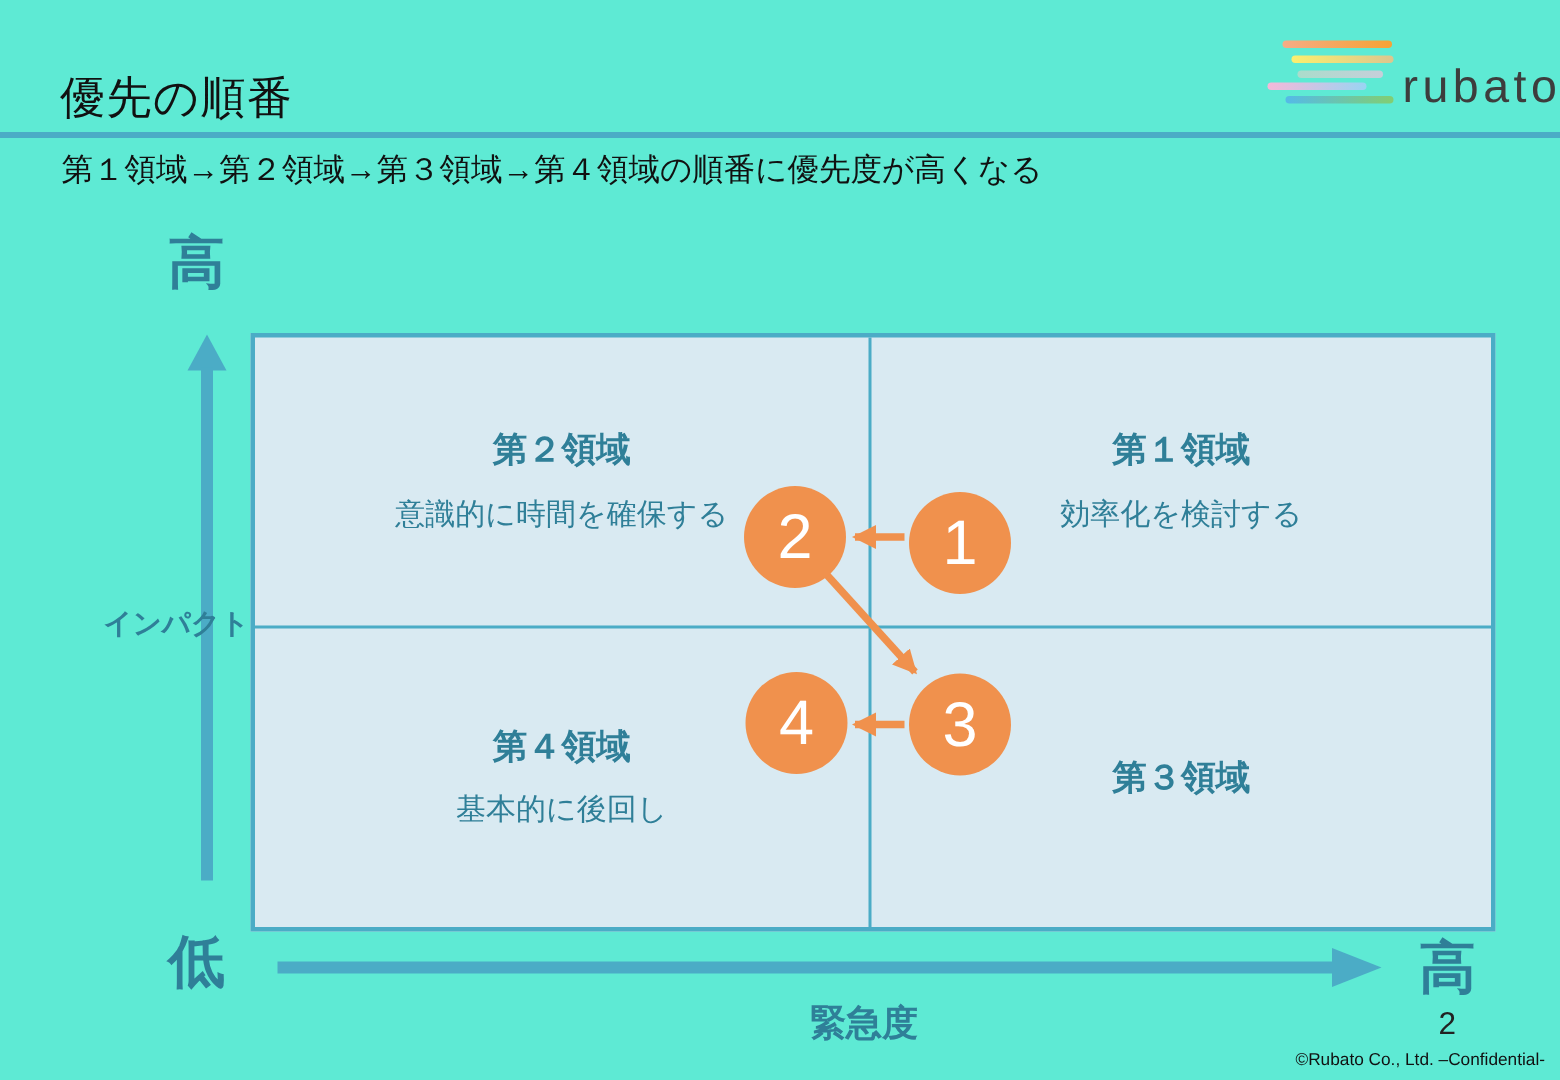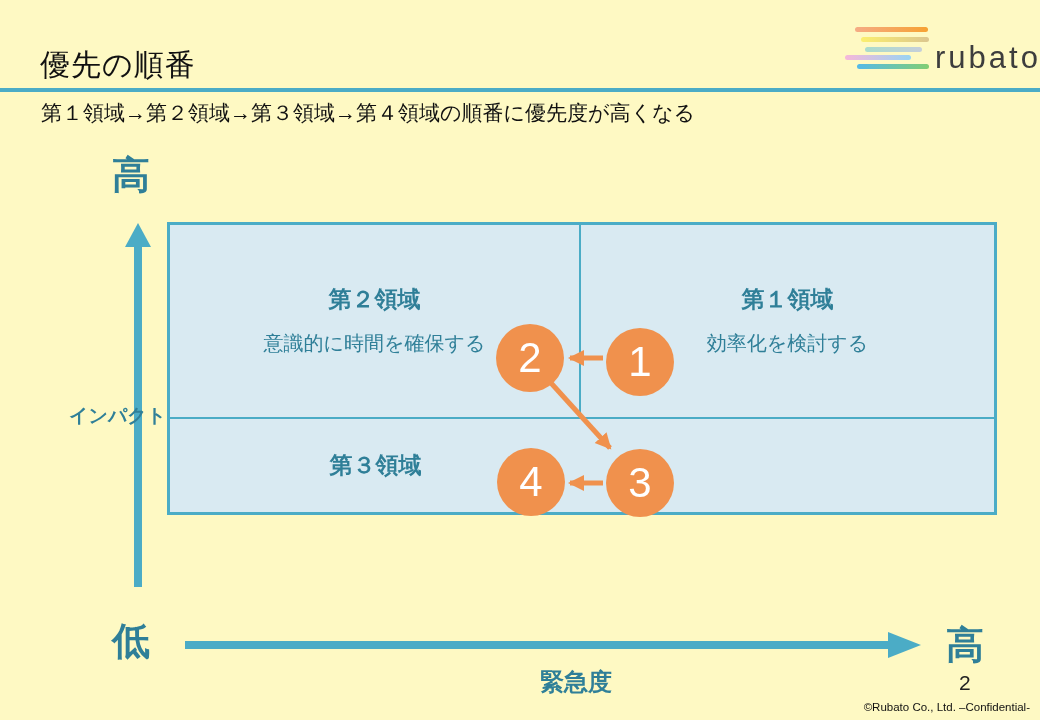--- a/index.html
+++ b/index.html
@@ -1,18 +1,18 @@
 <!DOCTYPE html>
 <html><head>
 <meta charset="utf-8">
 <style>
   * { margin:0; padding:0; box-sizing:border-box; }
   body { background:#888; font-family:"Liberation Sans", sans-serif; }
   .slide {
-    position:relative; width:1040px; height:720px; background:#fef9c3;
+    position:relative; width:1040px; height:720px; background:#5eead4;
     overflow:hidden; margin:0 auto;
   }
   
   .title {
     position:absolute; left:40px; top:45px; font-size:30px; color:#111;
     font-weight:500; letter-spacing:1px;
   }
   .title-rule {
     position:absolute; left:0; top:88px; width:1040px; height:4px;
     background:#4BACC6;
@@ -28,21 +28,21 @@
   .ll2 { left:18px; top:13px; width:68px; background:linear-gradient(90deg,#FBEF6E,#DCC68F); }
   .ll3 { left:22px; top:23px; width:57px; background:linear-gradient(90deg,#AADCCB,#C6CFDA); }
   .ll4 { left:2px;  top:31px; width:66px; background:linear-gradient(90deg,#F6B8D9,#99D4F2); }
   .ll5 { left:14px; top:40px; width:72px; background:linear-gradient(90deg,#54BAE8,#82CE72); }
   .logo-text {
     position:absolute; left:92px; top:16px; font-size:31px; color:#3d3d3d;
     letter-spacing:3px; font-weight:400;
   }
   
   .matrix {
-    position:absolute; left:167px; top:222px; width:830px; height:293px;
+    position:absolute; left:167px; top:222px; width:830px; height:399px;
     background:#D9EAF2; border:3px solid #4BACC6;
     display:grid; grid-template-columns:411px 1fr; grid-template-rows:194px 1fr;
   }
   .quad { display:flex; flex-direction:column; align-items:center; justify-content:center; }
   .quad.tl { border-right:2px solid #4BACC6; border-bottom:2px solid #4BACC6; }
   .quad.tr { border-bottom:2px solid #4BACC6; }
   .quad.bl { border-right:2px solid #4BACC6; }
   .quad-title { font-size:23px; font-weight:bold; color:#2F7F98; line-height:1.25; }
   .quad-desc  { font-size:20px; color:#2F7F98; line-height:1.35;margin-top:16px; }
   
@@ -119,20 +119,24 @@
 
   <div class="matrix">
     <div class="quad tl">
       <div class="quad-title">第２領域</div>
       <div class="quad-desc">意識的に時間を確保する</div>
     </div>
     <div class="quad tr">
       <div class="quad-title">第１領域</div>
       <div class="quad-desc">効率化を検討する</div>
     </div>
+    <div class="quad bl">
+      <div class="quad-title">第４領域</div>
+      <div class="quad-desc">基本的に後回し</div>
+    </div>
     <div class="quad br">
       <div class="quad-title">第３領域</div>
     </div>
   </div>
 
   <svg class="arrows" width="1040" height="720">
     <defs>
       <marker id="ah" markerUnits="userSpaceOnUse" markerWidth="18" markerHeight="18" refX="14" refY="8" orient="auto">
         <path d="M0,0 L16,8 L0,16 Z" fill="#F0914D"></path>
       </marker>

